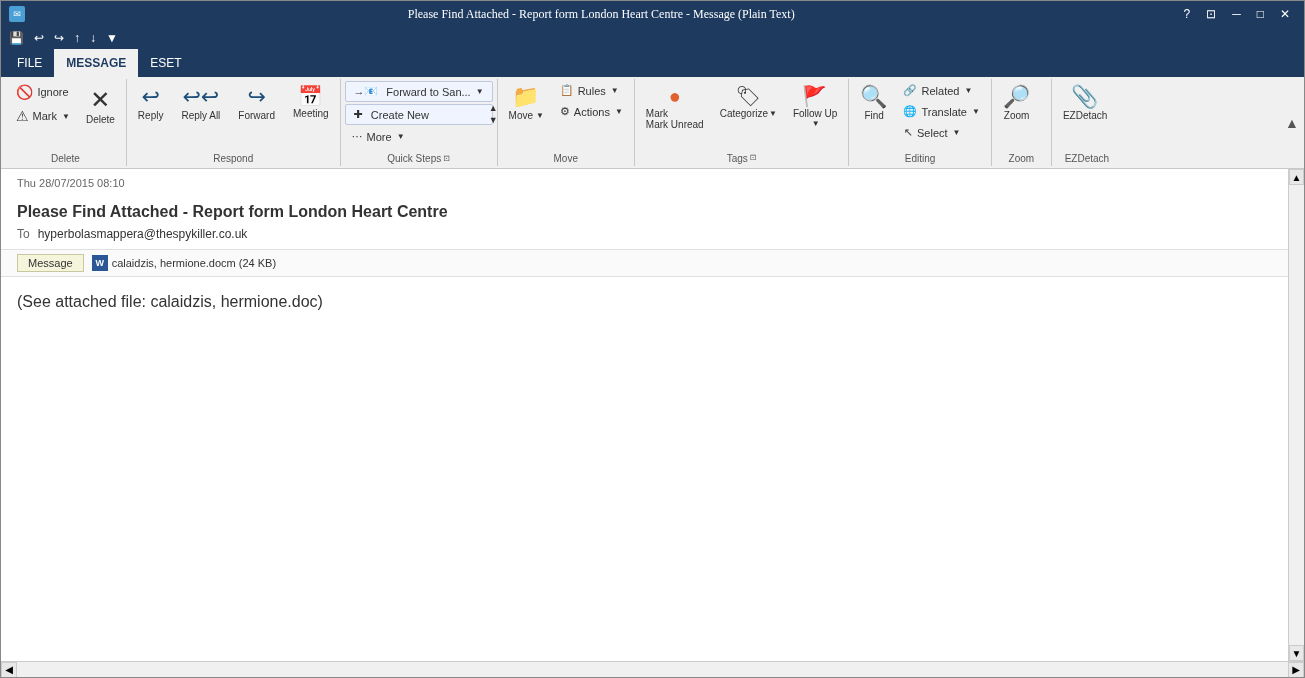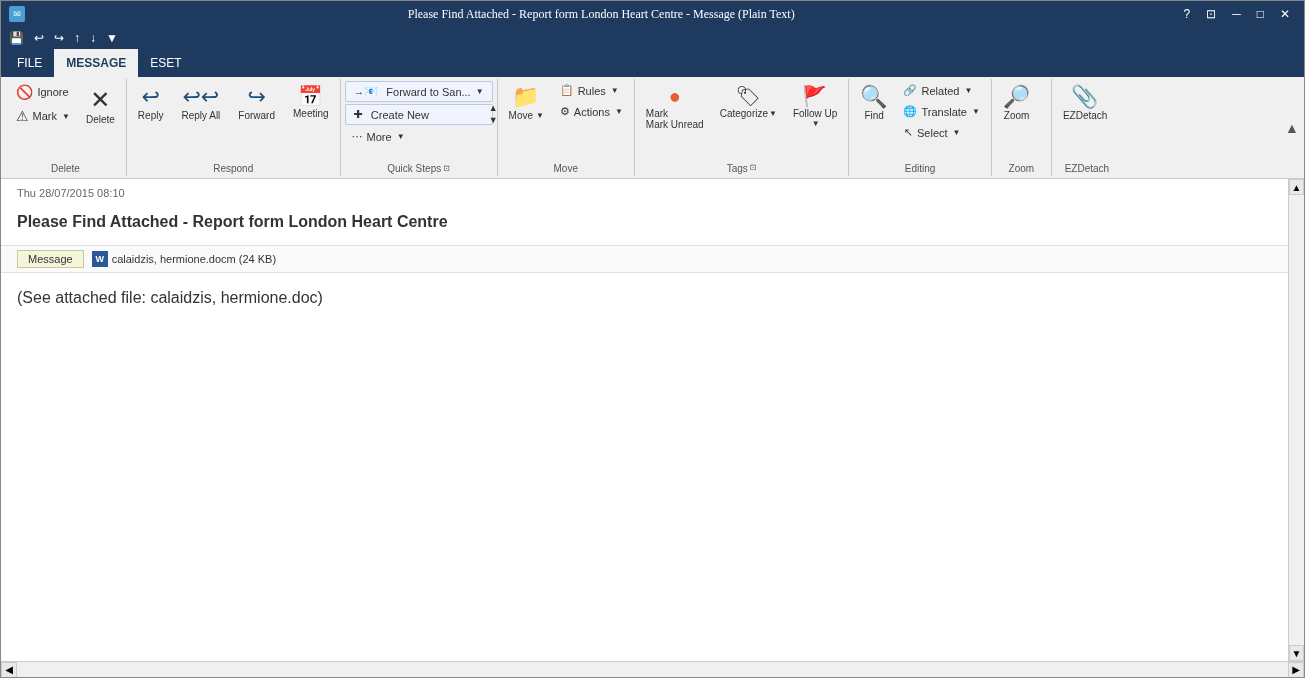--- a/index.html
+++ b/index.html
@@ -399,21 +399,21 @@
         <div style="position:absolute; right:-8px; top:0; bottom:0; display:flex; flex-direction:column; justify-content:center;">
           <button class="ribbon-btn-small" style="font-size:9px; padding:0 2px;">▲</button>
           <button class="ribbon-btn-small" style="font-size:9px; padding:0 2px;">▼</button>
         </div>
         <button class="ribbon-btn-small" style="font-size:11px;">
           <span>⋯</span>
           <span>More</span>
           <span class="dropdown-arrow">▼</span>
         </button>
       </div>
-      <div class="ribbon-group-label" style="margin-top:14px;">
+      <div class="ribbon-group-label" style="margin-top:4px;">
         <span>Quick Steps</span>
         <span class="ribbon-group-label-arrow">⊡</span>
       </div>
     </div>
 
     <div class="ribbon-group" style="min-width:110px;">
       <div class="ribbon-group-content">
         <button class="ribbon-btn">
           <span class="icon" style="font-size:22px;">📁</span>
           <span style="display:flex; align-items:center; gap:2px;">
@@ -528,20 +528,24 @@
 
   </div>
 
   <div class="content-area">
     <div class="message-with-scroll">
       <div class="message-container">
 
         <div class="message-header">
           <div class="message-date">Thu 28/07/2015 08:10</div>
           <div class="message-subject">Please Find Attached - Report form London Heart Centre</div>
+          <div class="message-to-row">
+            <span class="message-to-label">To</span>
+            <span>hyperbolasmappera@thespykiller.co.uk</span>
+          </div>
         </div>
 
         <div class="attachment-bar">
           <div class="attachment-tab">Message</div>
           <div class="attachment-item">
             <div class="word-icon">W</div>
             <span>calaidzis, hermione.docm (24 KB)</span>
           </div>
         </div>
 

